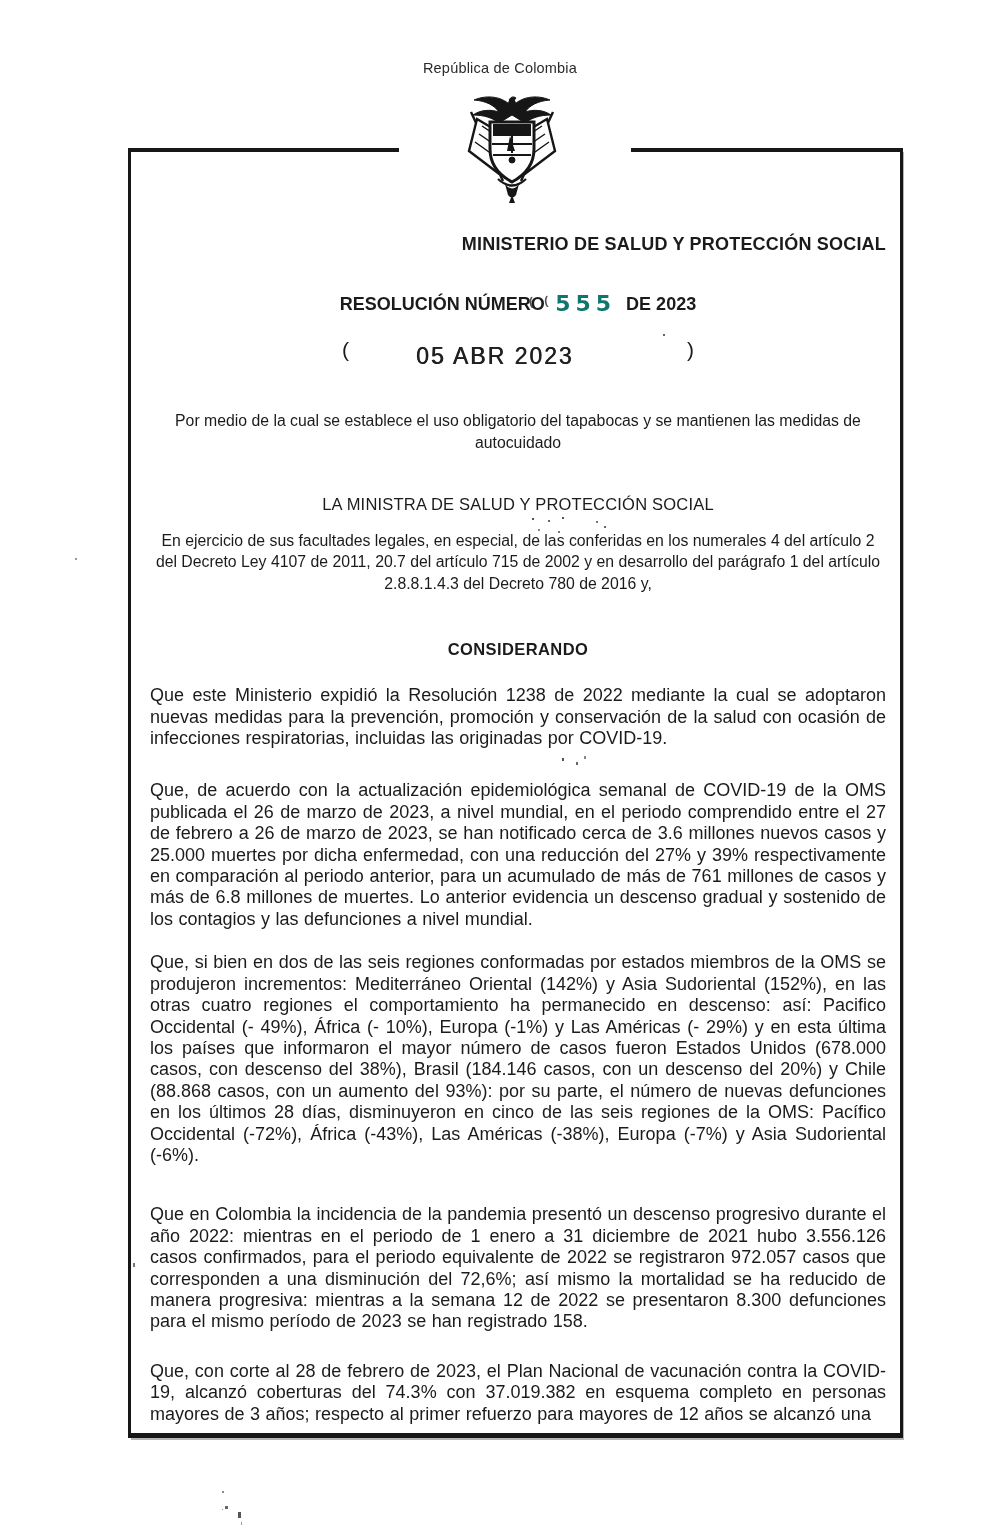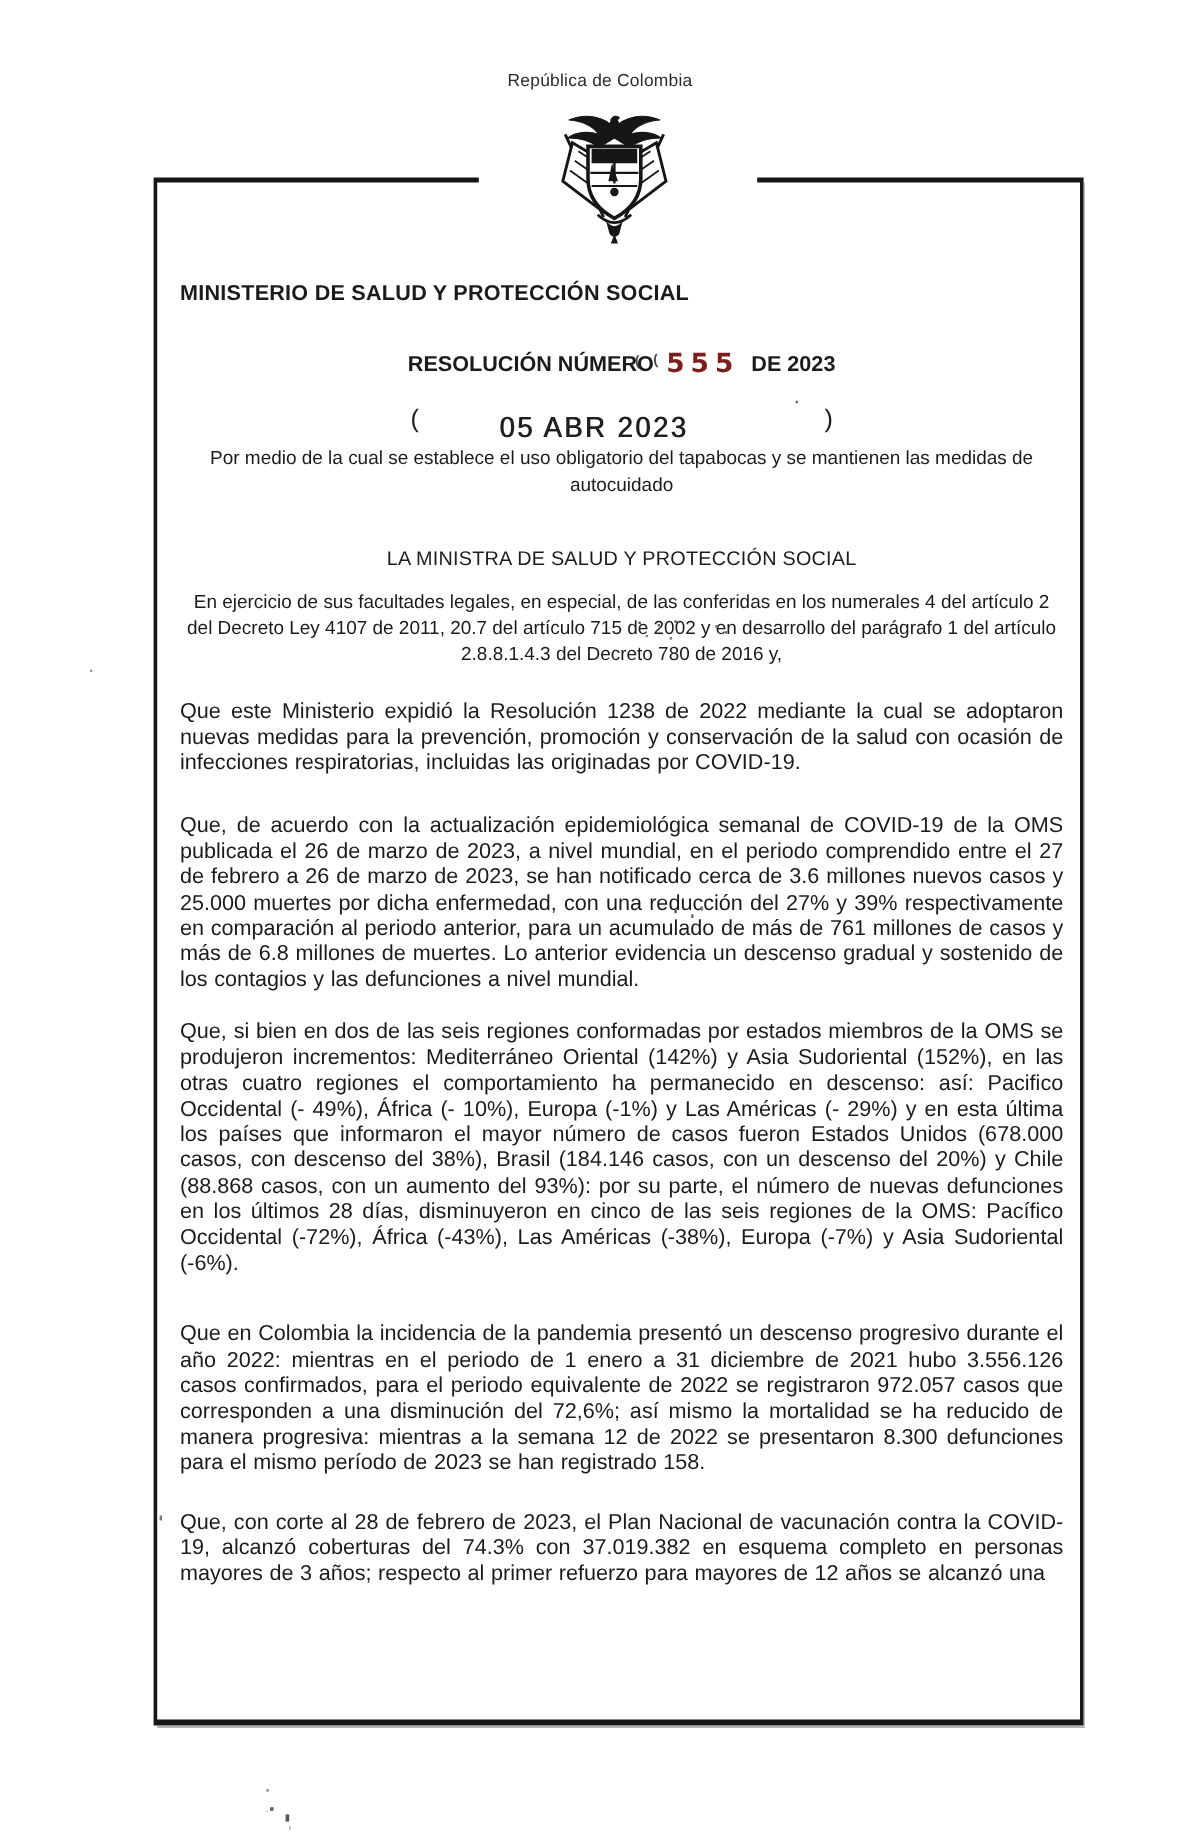--- a/index.html
+++ b/index.html
@@ -24,51 +24,51 @@
     position:absolute; left:399px; top:143px; width:232px; height:14px;
     background:#ffffff;
   }
   .seal {
     position:absolute; left:448px; top:88px; width:128px; height:124px;
   }
   .content {
     position:absolute; left:150px; top:152px; width:736px;
   }
   .ministry-title {
-    margin-top:82px; text-align:left; font-weight:bold;
+    margin-top:82px; text-align:right; font-weight:bold;
     font-size:18px; letter-spacing:0.2px; white-space:nowrap;
   }
   .resolution-line {
     margin-top:36px; text-align:center; font-weight:bold; font-size:18px;
     white-space:nowrap;
   }
   .stamp-marks {
     display:inline-block; font-size:12px; font-weight:bold; opacity:0.8;
     letter-spacing:4px; margin-left:-16px; vertical-align:5px;
     transform:rotate(-4deg); color:#222;
   }
   .stamp-number {
     display:inline-block; font-family:"DejaVu Sans", sans-serif;
     font-size:22px; font-weight:bold; letter-spacing:5px;
-    margin-left:3px; margin-right:10px; vertical-align:-1px; color:#7f1d1d;
+    margin-left:3px; margin-right:10px; vertical-align:-1px; color:#0f766e;
   }
   .date-line { position:relative; margin-top:20px; height:36px; }
   .paren-open, .paren-close {
     position:absolute; font-size:21px; color:#1b1b1b; top:2px;
   }
   .paren-open { left:192px; }
   .paren-close { left:537px; }
   .stamp-date {
     position:absolute; left:266px; top:6px; white-space:nowrap;
     font-size:23px; letter-spacing:2px; color:#202020;
     text-shadow:0.6px 0 0 currentColor;
     transform:scaleY(1.05); transform-origin:top left;
   }
   .subject-line {
-    text-align:center; font-size:15.8px; line-height:21.5px;
+    margin-top:38px; text-align:center; font-size:15.8px; line-height:21.5px;
   }
   .authority-heading {
     margin-top:42px; text-align:center; font-weight:normal; font-size:16.5px;
     letter-spacing:0.2px;
   }
   .preamble {
     margin-top:16px; text-align:center; font-size:15.8px; line-height:21.4px;
   }
   .section-heading {
     margin-top:46px; text-align:center; font-weight:bold; font-size:16.5px;
@@ -155,20 +155,21 @@
       <span class="stamp-date">05 ABR 2023</span>
       <span class="paren-close">)</span>
     </div>
 
     <div class="subject-line">Por medio de la cual se establece el uso obligatorio del tapabocas y se mantienen las medidas de autocuidado</div>
 
     <div class="authority-heading">LA MINISTRA DE SALUD Y PROTECCIÓN SOCIAL</div>
 
     <div class="preamble">En ejercicio de sus facultades legales, en especial, de las conferidas en los numerales 4 del artículo 2 del Decreto Ley 4107 de 2011, 20.7 del artículo 715 de 2002 y en desarrollo del parágrafo 1 del artículo 2.8.8.1.4.3 del Decreto 780 de 2016 y,</div>
 
+    <div class="section-heading">CONSIDERANDO</div>
 
     <div class="para para-1">Que este Ministerio expidió la Resolución 1238 de 2022 mediante la cual se adoptaron nuevas medidas para la prevención, promoción y conservación de la salud con ocasión de infecciones respiratorias, incluidas las originadas por COVID-19.</div>
     <div class="para para-2">Que, de acuerdo con la actualización epidemiológica semanal de COVID-19 de la OMS publicada el 26 de marzo de 2023, a nivel mundial, en el periodo comprendido entre el 27 de febrero a 26 de marzo de 2023, se han notificado cerca de 3.6 millones nuevos casos y 25.000 muertes por dicha enfermedad, con una reducción del 27% y 39% respectivamente en comparación al periodo anterior, para un acumulado de más de 761 millones de casos y más de 6.8 millones de muertes. Lo anterior evidencia un descenso gradual y sostenido de los contagios y las defunciones a nivel mundial.</div>
     <div class="para para-3">Que, si bien en dos de las seis regiones conformadas por estados miembros de la OMS se produjeron incrementos: Mediterráneo Oriental (142%) y Asia Sudoriental (152%), en las otras cuatro regiones el comportamiento ha permanecido en descenso: así: Pacifico Occidental (- 49%), África (- 10%),  Europa (-1%) y Las Américas (- 29%) y en esta última los países que informaron el mayor número de casos fueron Estados Unidos (678.000 casos, con descenso del 38%), Brasil (184.146 casos, con un descenso del 20%) y Chile (88.868 casos, con un aumento del 93%): por su parte, el número de nuevas defunciones en los últimos 28 días, disminuyeron en cinco de las seis regiones de la OMS: Pacífico Occidental (-72%), África (-43%), Las Américas (-38%), Europa (-7%) y Asia Sudoriental (-6%).</div>
     <div class="para para-4">Que en Colombia la incidencia de la pandemia presentó un descenso progresivo durante el año 2022: mientras en el periodo de 1 enero a 31 diciembre de 2021 hubo 3.556.126 casos confirmados, para el periodo equivalente de 2022 se registraron 972.057 casos que corresponden a una disminución del 72,6%; así mismo la mortalidad se ha reducido de manera progresiva: mientras a la semana 12 de 2022 se presentaron 8.300 defunciones para el mismo período de 2023 se han registrado 158.</div>
     <div class="para para-5">Que, con corte al 28 de febrero de 2023, el Plan Nacional de vacunación contra la COVID- 19, alcanzó coberturas del 74.3% con 37.019.382 en esquema completo en personas mayores de 3 años; respecto al primer refuerzo para mayores de 12 años se alcanzó una</div>
 
   </div>
 
   <div class="speck speck-cluster-heading"></div>

